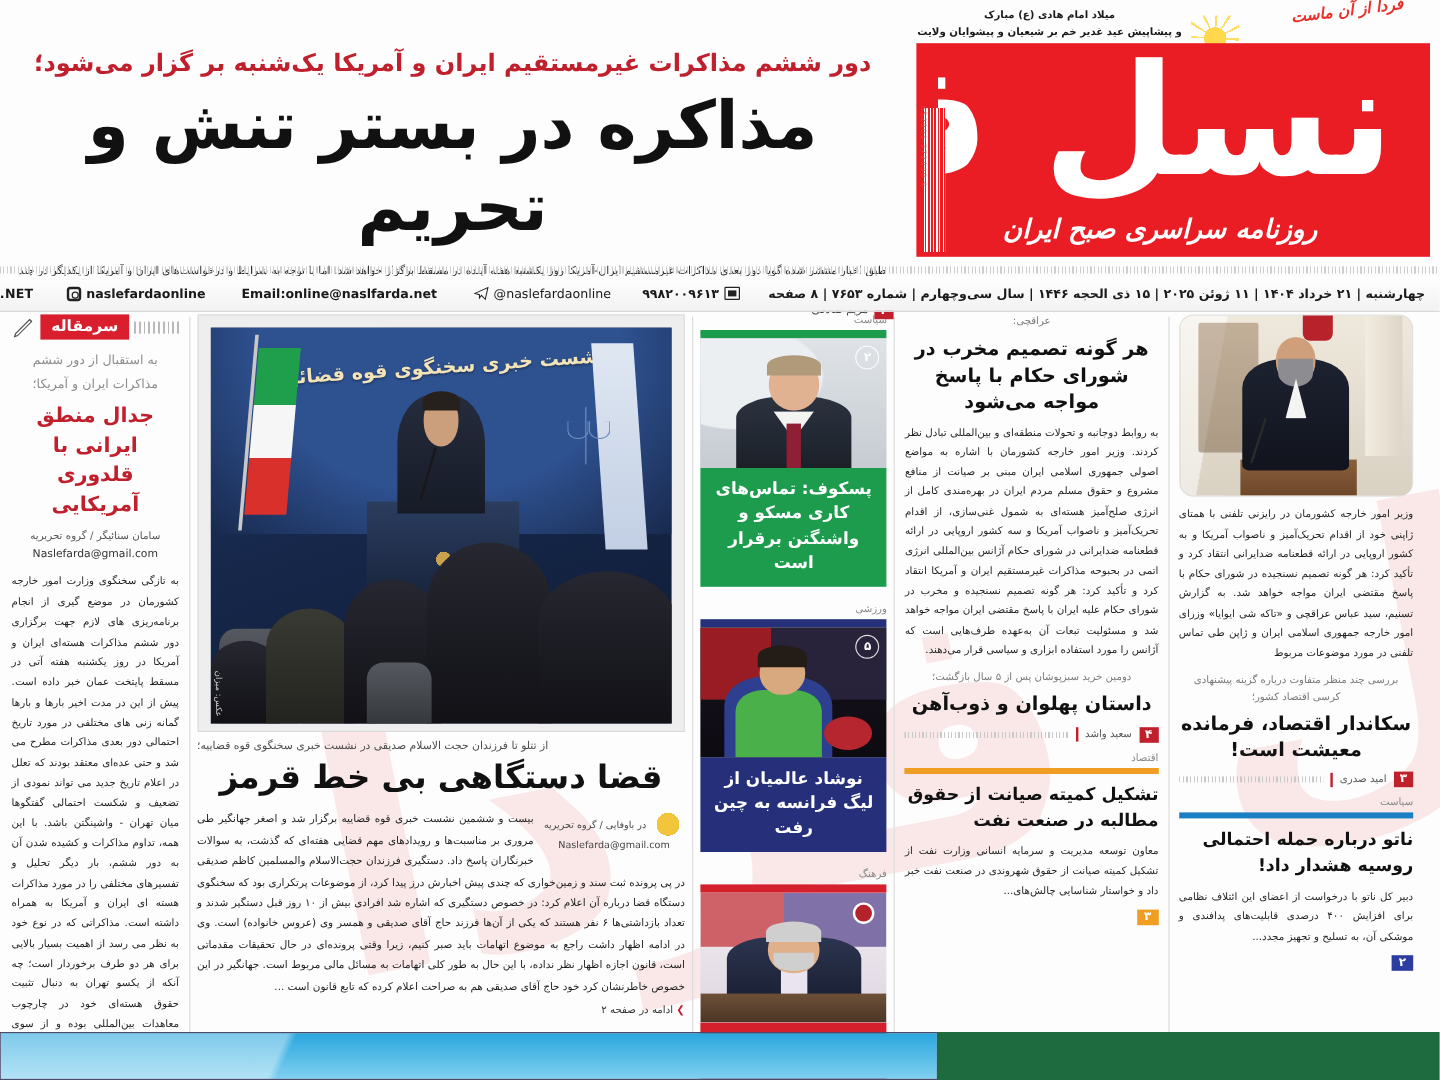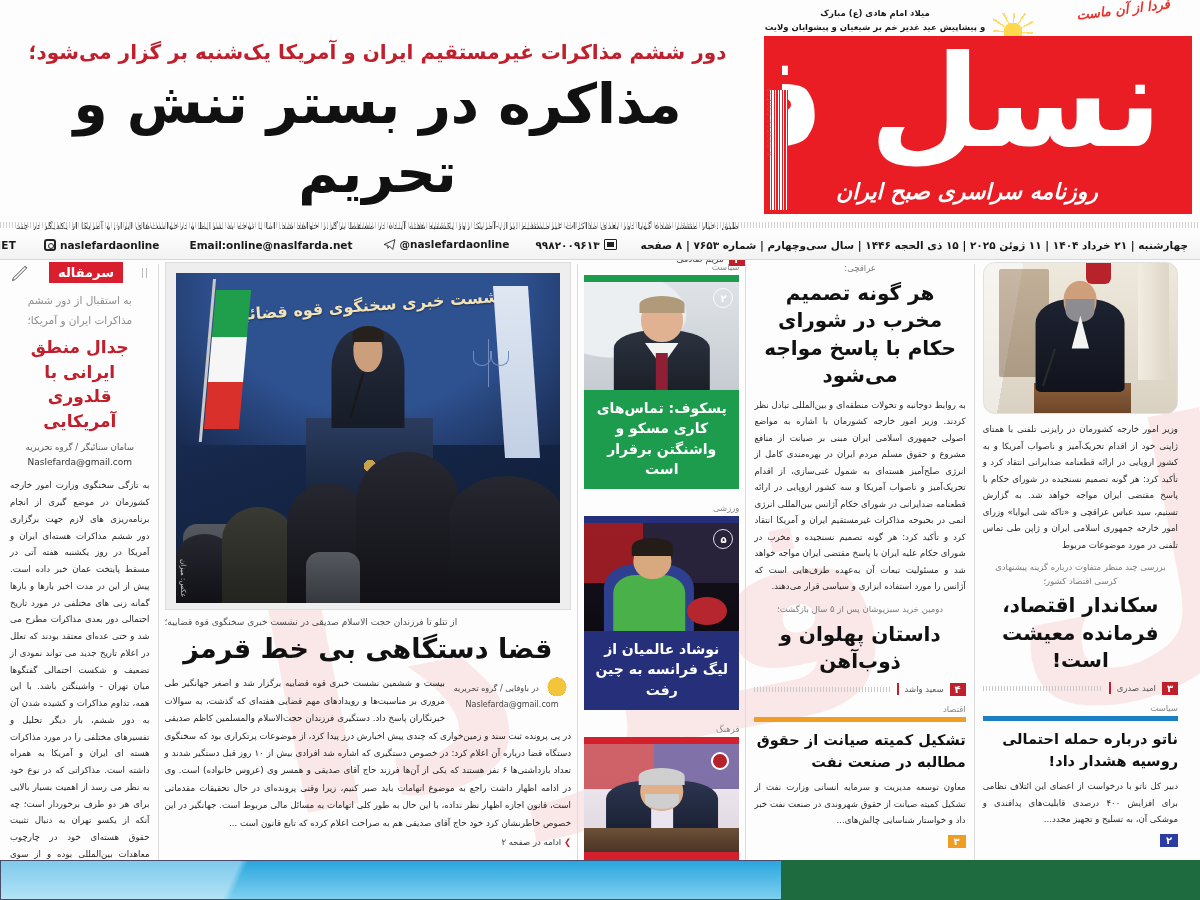--- a/index.html
+++ b/index.html
@@ -197,21 +197,21 @@
     font-weight: 700; font-size: 10.5px; white-space: nowrap;
   }
   .ib-phone { display: flex; align-items: center; gap: 4px; margin-right: 24px; font-weight: 700; }
   .ib-mini-ico {
     width: 13px; height: 11px; border: 1.4px solid #222;
     display: inline-block; position: relative; border-radius: 1px;
   }
   .ib-mini-ico::after {
     content:""; position:absolute; inset:2px; background:#222;
   }
-  .ib-tg { display:flex; align-items:flex-start; gap:4px; margin-right:26px; font-weight:700; direction:ltr; }
+  .ib-tg { display:flex; align-items:center; gap:4px; margin-right:26px; font-weight:400; direction:ltr; }
   .tg-ico { width:13px; height:13px; }
   .ib-email { margin-right: 30px; font-weight: 700; direction: ltr; }
   .ib-ig { display:flex; align-items:center; gap:4px; margin-right:30px; font-weight:700; direction:ltr;}
   .ig-ico { width:12px; height:12px; border:2px solid #222; border-radius:3px; position:relative;}
   .ig-ico::after{content:"";position:absolute;left:2px;top:2px;width:4px;height:4px;border:1.5px solid #222;border-radius:50%;}
   .ib-web { margin-right: 28px; font-weight: 700; direction: ltr; letter-spacing: .2px; }
 
   
   .grid {
     position: absolute; left: 0; top: 262px;
@@ -278,21 +278,21 @@
 
   .col-body {
     font-size: 8.6px; line-height: 1.92; color: #1f1f1f;
     text-align: justify; direction: rtl; margin-top: 7px;
   }
   .kicker-sm {
     font-size: 8.5px; color: #7a7a7a; text-align: center;
     line-height: 1.6; direction: rtl; margin-bottom: 4px;
   }
   .head-md {
-    font-size: 20px; font-weight: 700; color: #111;
+    font-size: 16px; font-weight: 700; color: #111;
     text-align: center; line-height: 1.38; direction: rtl;
     margin-bottom: 7px;
   }
   .byline-row {
     display:flex; align-items:center; gap:6px; margin-top: 6px;
     direction: rtl;
   }
   .byline-row .dots {
     flex: 1; height: 5px;
     background: repeating-linear-gradient(90deg,#c9c9c9 0 1px,transparent 1px 3px);
@@ -500,21 +500,21 @@
     background: radial-gradient(circle at 50% 45%, #f2c53a 0 52%, #e3a62a 53%, transparent 54%);
     border-radius: 4px;
     vertical-align: middle; margin-left: 3px;
   }
   .cont-link {
     font-size: 8.5px; color: #333; direction: rtl; margin-top: 5px;
   }
   .cont-link .chev { color:#c01f2c; font-weight:700; }
 
   
-  .edit-head-row { display:flex; align-items:center; gap:19px; }
+  .edit-head-row { display:flex; align-items:center; gap:4px; }
   .edit-tag {
     background:#d91f2e; color:#fff; font-size:13px; font-weight:700;
     padding: 3px 9px; direction: rtl;
   }
   .pen-ico { width:20px; height:20px; }
   .edit-dots {
     flex:1; height: 10px;
     background: repeating-linear-gradient(90deg,#b9b9b9 0 1.5px,transparent 1.5px 4px);
   }
   .edit-kicker {

